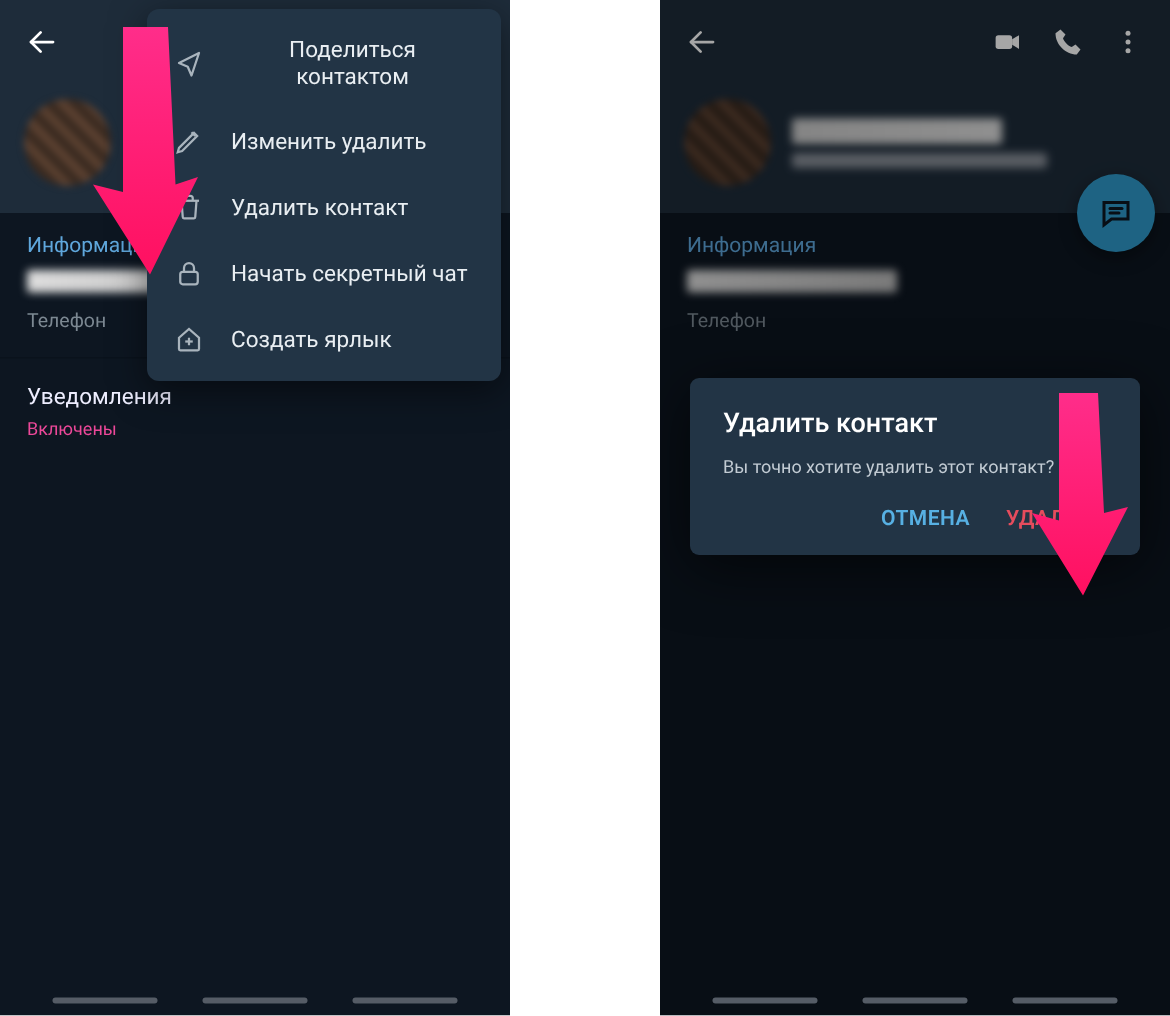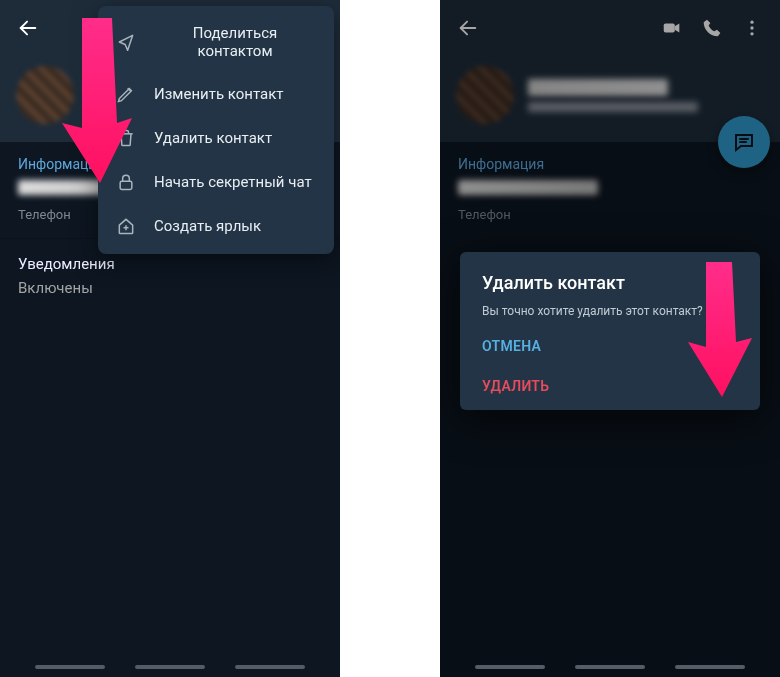--- a/index.html
+++ b/index.html
@@ -81,21 +81,21 @@
     display:inline-block;
   }
   .field-sub {
     color: #7c8892;
     font-size: 13px;
     padding: 6px 18px 12px 18px;
   }
   .divider { height: 1px; background: #0a121c; margin: 4px 0; }
 
   .notif-row { padding: 12px 18px 4px 18px; font-size: 15px; color: #eef; }
-  .notif-sub { padding: 2px 18px 14px 18px; color:#a3a3a3; font-size:15px; }
+  .notif-sub { padding: 2px 18px 14px 18px; color:#ec4899; font-size:12px; }
 
   
   .menu {
     position: absolute;
     top: 6px; right: 6px;
     width: 236px;
     background: #223445;
     border-radius: 8px;
     padding: 6px 0;
     box-shadow: 0 6px 24px rgba(0,0,0,.5);
@@ -139,21 +139,21 @@
     position:absolute;
     left: 20px; right: 20px;
     top: 252px;
     background:#223445;
     border-radius:6px;
     padding: 20px 22px 10px 22px;
     box-shadow:0 8px 40px rgba(0,0,0,.6);
   }
   .dlg-title { font-size:18px; font-weight:500; color:#fff; margin-bottom:10px;}
   .dlg-body { font-size:12px; color:#c2cbd3; line-height:1.4; margin-bottom:18px;}
-  .dlg-actions { display:flex; justify-content:flex-end; gap:24px; padding-bottom:6px;flex-direction:column;}
+  .dlg-actions { display:flex; justify-content:flex-end; gap:24px; padding-bottom:6px;}
   .dlg-btn { font-size:14px; font-weight:600; letter-spacing:.3px; }
   .btn-cancel { color:#57b0e3; }
   .btn-delete { color:#e64c5d; }
 
   .overlay { position:absolute; inset:0; background:rgba(0,0,0,.35); }
 
   svg { display:block; }
 </style>
 </head>
 <body>
@@ -190,21 +190,21 @@
       <svg width="20" height="20" viewBox="0 0 24 24" fill="none" stroke="#a9b4bd" stroke-width="1.8">
           <path d="M4 12l16-8-6 18-3-7-7-3z" stroke-linejoin="round"></path>
         </svg>
       <span>Поделиться контактом</span>
     </div>
     <div class="menu-item">
       <svg width="20" height="20" viewBox="0 0 24 24" fill="none" stroke="#a9b4bd" stroke-width="1.8">
           <path d="M3 21l3.5-1 12-12-2.5-2.5-12 12L3 21z"></path>
           <path d="M14 5l3 3"></path>
         </svg>
-      <span>Изменить контакт</span>
+      <span>Изменить удалить</span>
     </div>
     <div class="menu-item">
       <svg width="20" height="20" viewBox="0 0 24 24" fill="none" stroke="#a9b4bd" stroke-width="1.8">
           <path d="M4 7h16"></path>
           <path d="M9 7V5a2 2 0 012-2h2a2 2 0 012 2v2"></path>
           <path d="M6 7l1 13a1 1 0 001 1h8a1 1 0 001-1l1-13"></path>
         </svg>
       <span>Удалить контакт</span>
     </div>
     <div class="menu-item">

